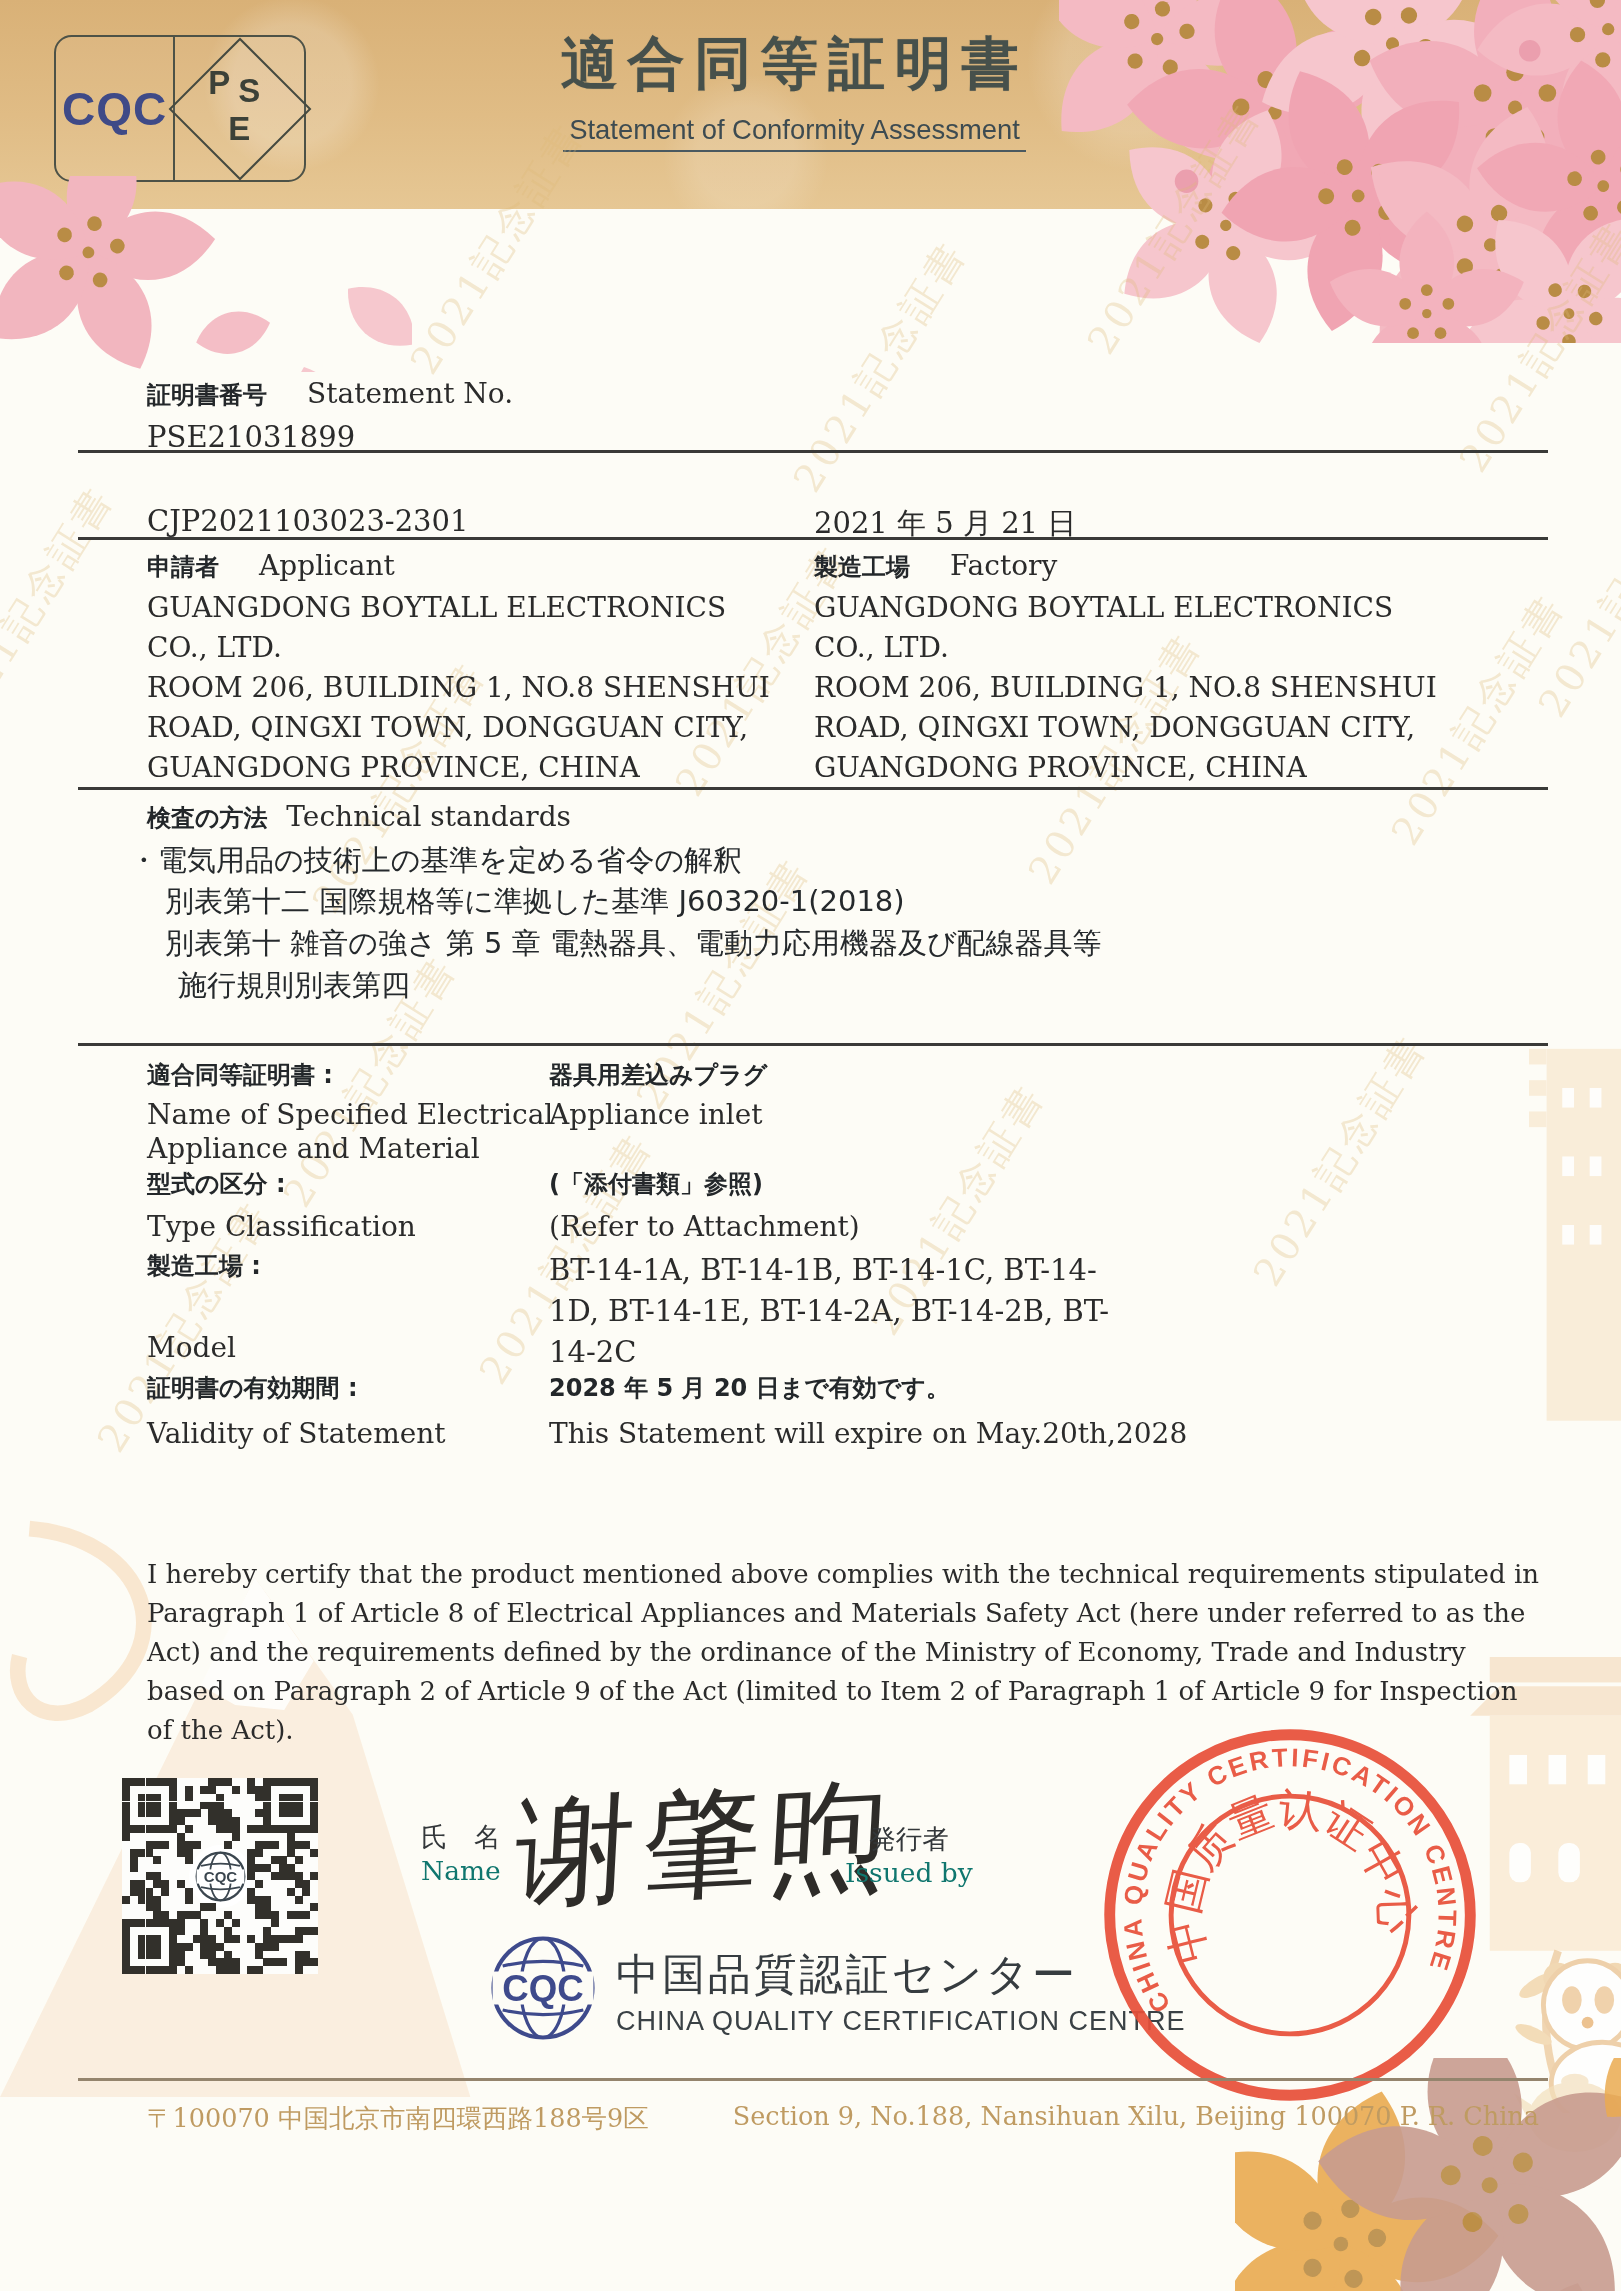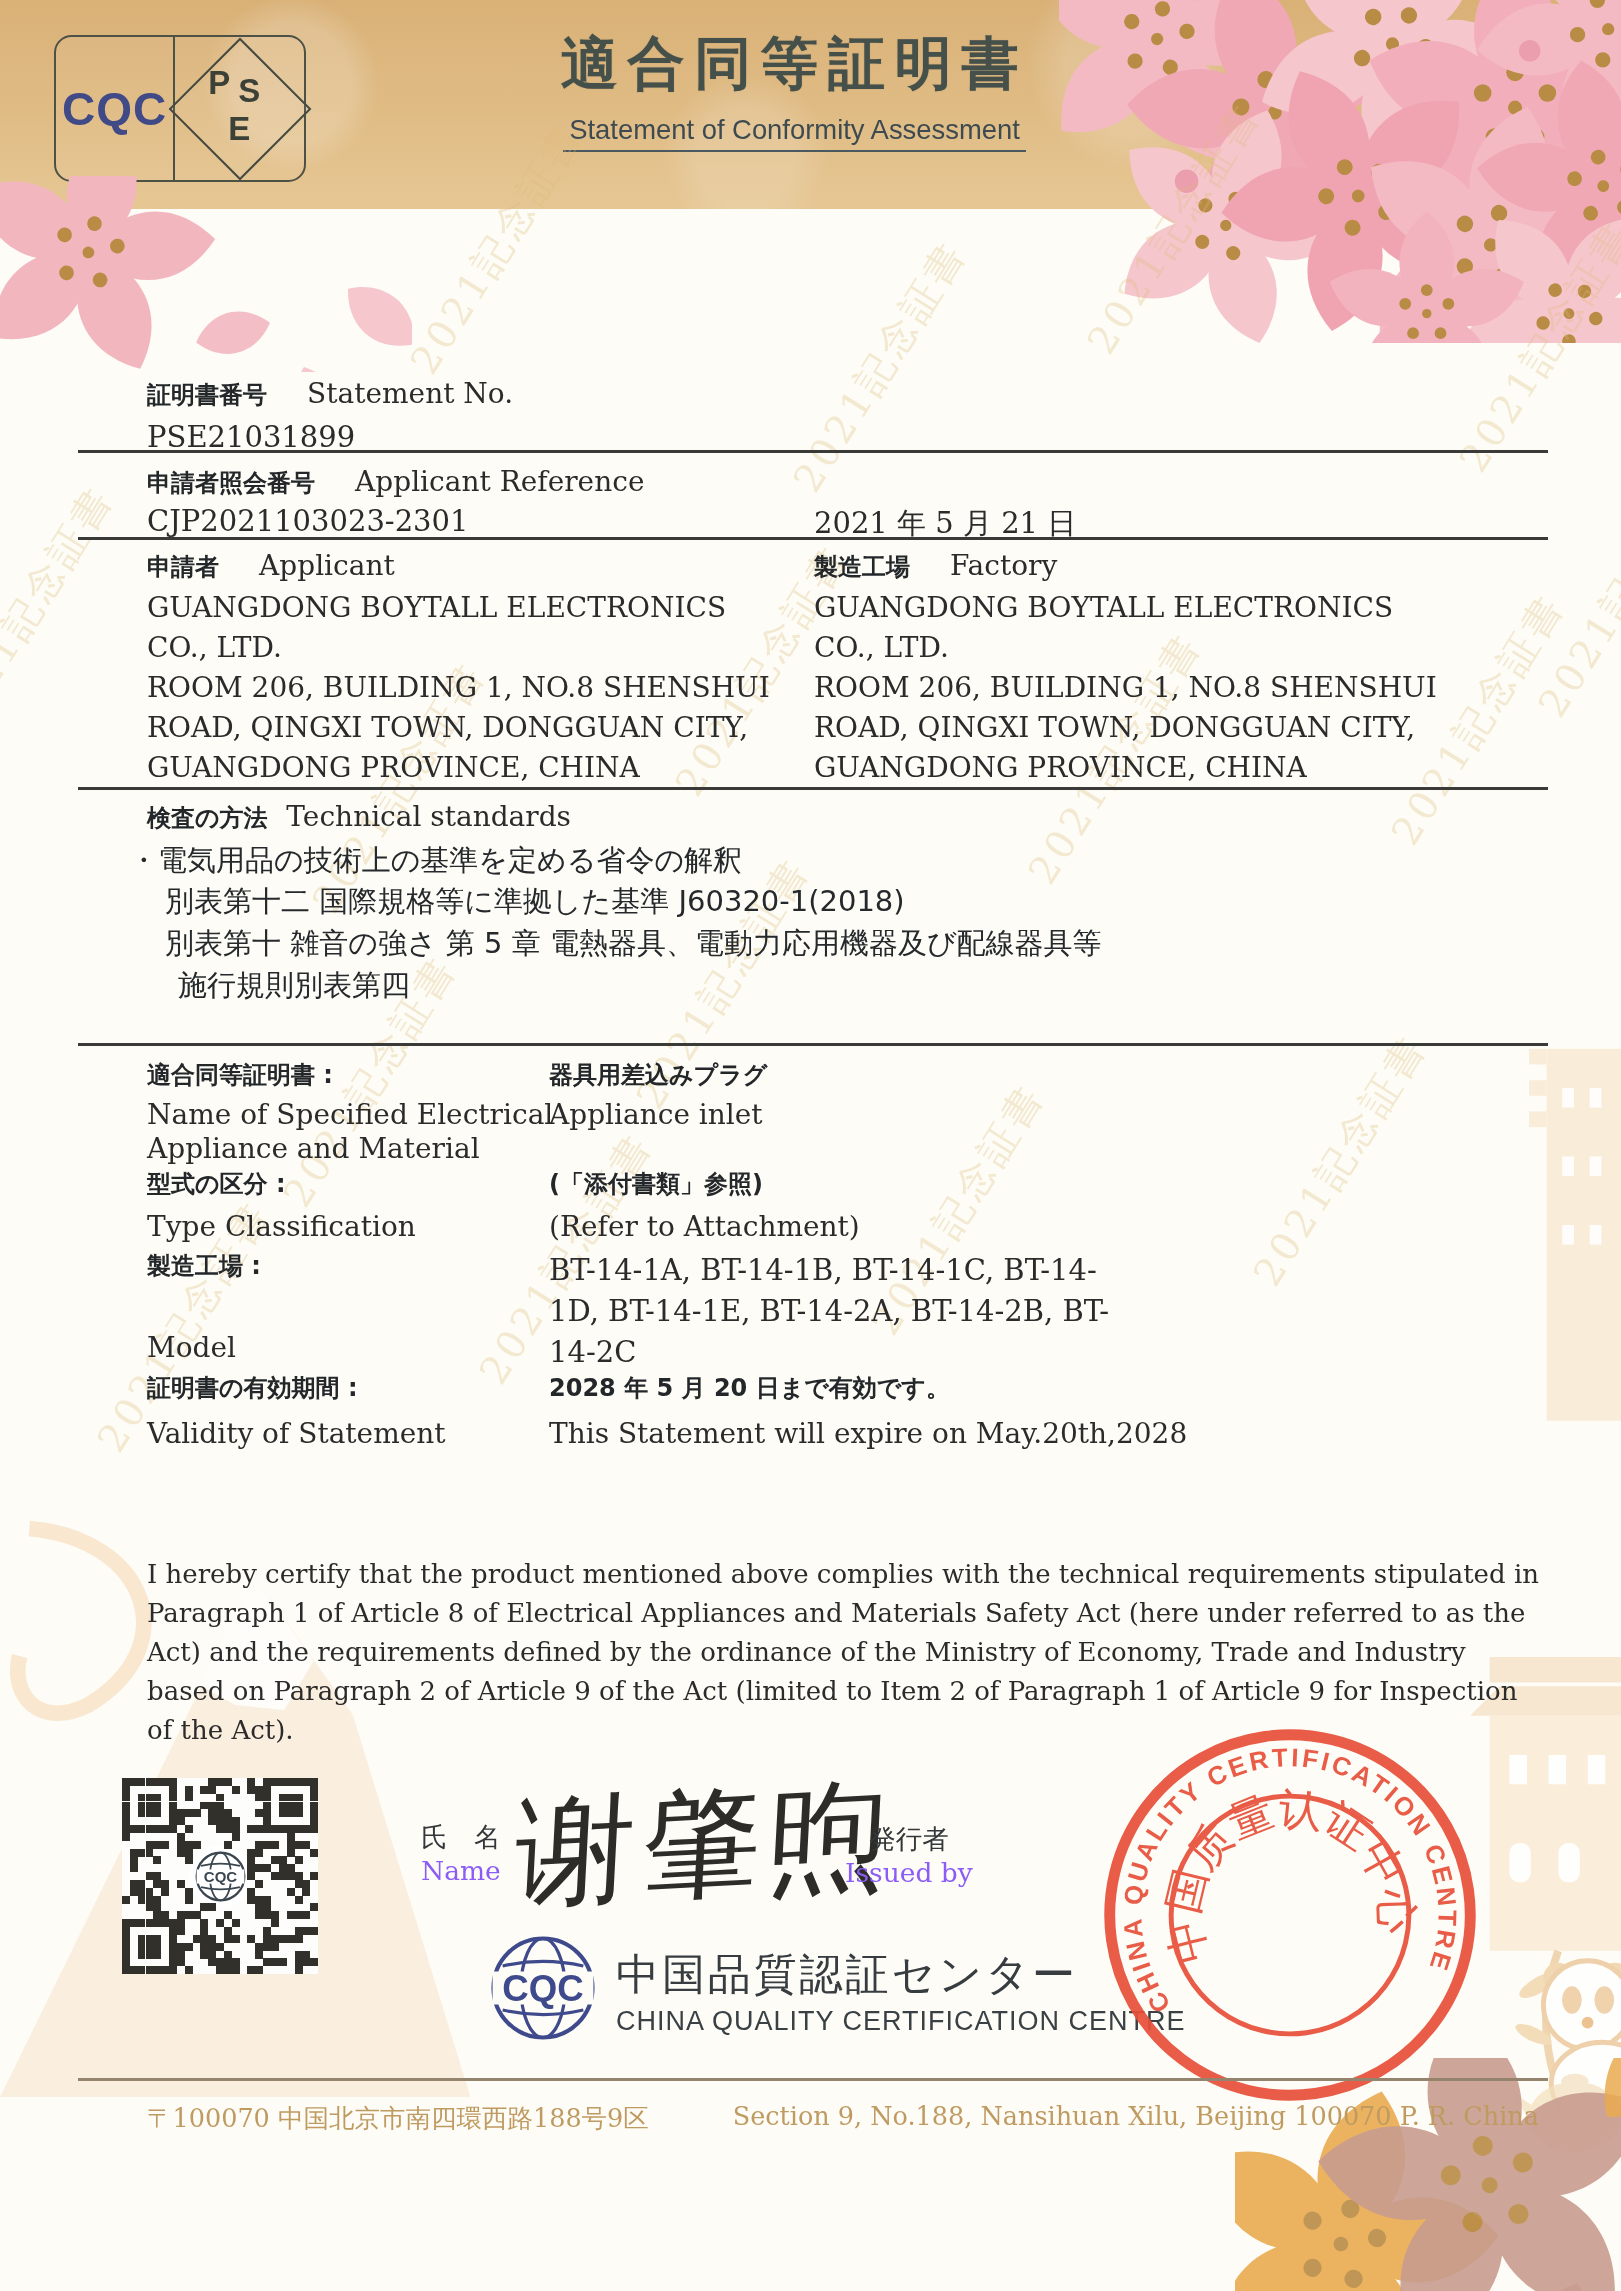--- a/index.html
+++ b/index.html
@@ -45,21 +45,21 @@
   .para .en{font-size:26px;line-height:39px;margin:5.9px 0 0;color:#2b2b2b;}
   
   .qr{position:absolute;left:122px;top:1778px;width:196px;height:196px;background:#fdfdfb;}
   .qr i{position:absolute;width:7.8px;height:7.8px;background:#32302b;}
   .qr .qlogo{position:absolute;left:67px;top:67px;width:63px;height:63px;background:#fff;border-radius:50%;
        display:flex;align-items:center;justify-content:center;}
   
   .sig{position:absolute;left:515px;top:1764px;font-size:120px;color:#2e2c29;
        font-family:"DejaVu Serif",serif;transform:rotate(-3deg) skewX(-6deg);letter-spacing:5.9px;}
   .mini-label .ja{font-family:"DejaVu Sans","Liberation Sans",sans-serif;font-size:26.5px;color:#33373a;}
-  .mini-label .en{font-size:26.5px;color:#8b5cf6;}
+  .mini-label .en{font-size:26.5px;color:#0f766e;}
   .issuer-ja{font-size:43px;letter-spacing:2.9px;color:#363c40;}
   .issuer-en{font-family:"Liberation Sans",sans-serif;font-size:27px;letter-spacing:1px;color:#3a4145;margin-top:5.9px;}
   .stamp{position:absolute;left:1082px;top:1707px;width:416px;height:416px;transform:rotate(-8deg);opacity:.93;}
   
   .f-rule{position:absolute;left:78px;top:2078px;width:1470px;height:2.9px;background:#94846d;}
   .f-txt{position:absolute;top:2101px;font-size:25.5px;color:#bf9b62;}
   .deco{position:absolute;pointer-events:none;}
 </style>
 </head>
 <body>
@@ -198,24 +198,20 @@
   <div class="wm" style="left:647px;top:1078px">2021記念証書</div>
   <div class="wm" style="left:1549px;top:686px">2021記念証書</div>
 
   <div class="abs" style="left:147px;top:377px">
     <span class="jl">証明書番号</span>
     <span class="el gap">Statement No.</span>
   </div>
   <div class="abs val" style="left:147px;top:420px">PSE21031899</div>
   <div class="rule" style="top:450px"></div>
 
-  <div class="abs" style="left:147px;top:465px">
-    <span class="jl">申請者照会番号</span>
-    <span class="el gap">Applicant Reference</span>
-  </div>
   <div class="abs val" style="left:147px;top:504px">CJP2021103023-2301</div>
   <div class="abs val" style="left:814px;top:504px">2021 年 5 月 21 日</div>
   <div class="rule" style="top:537px"></div>
 
   <div class="abs" style="left:147px;top:549px">
     <span class="jl">申請者</span>
     <span class="el gap">Applicant</span>
   </div>
   <div class="abs" style="left:814px;top:549px">
     <span class="jl">製造工場</span>

